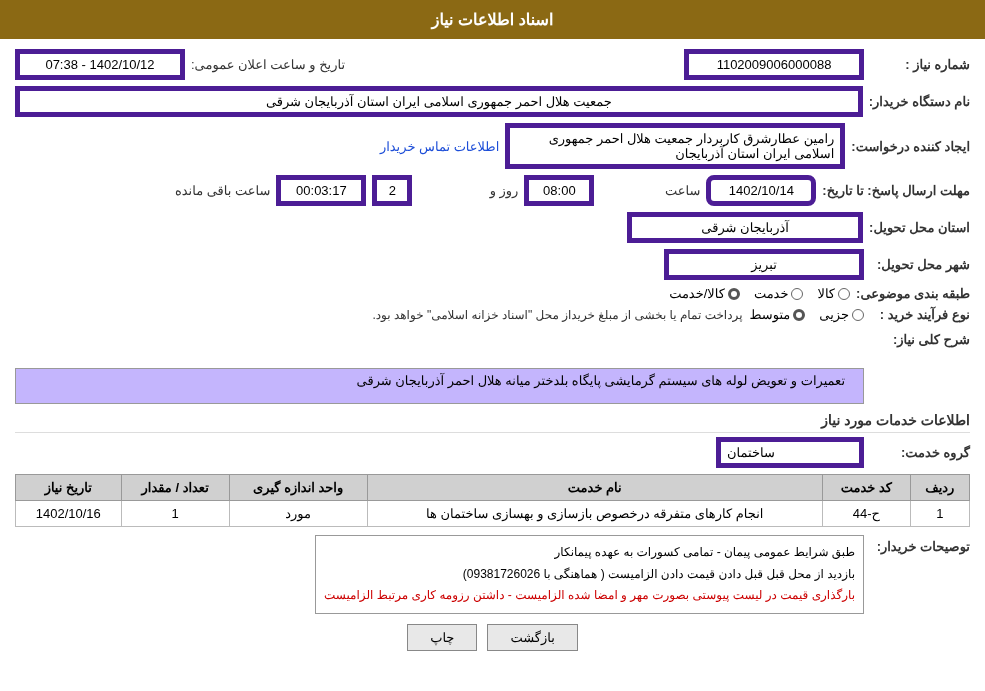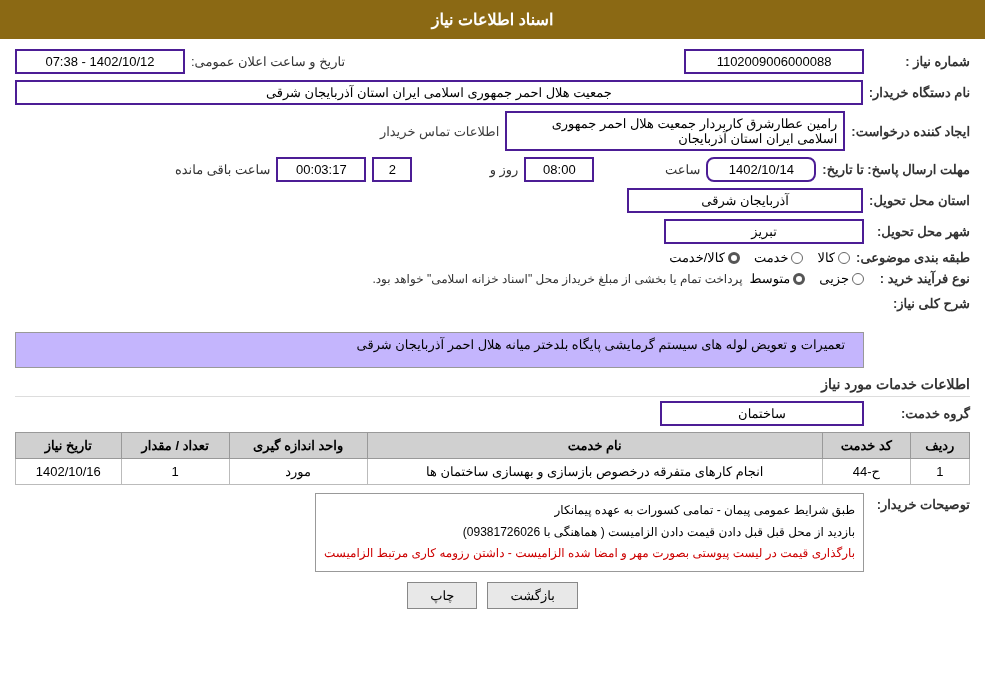--- a/index.html
+++ b/index.html
@@ -36,36 +36,36 @@
       color: #333;
       white-space: nowrap;
       min-width: 100px;
       text-align: right;
     }
     .label-bold {
       font-weight: bold;
       color: #333;
     }
     .field-box {
-      border: 2px solid #4c1d95;
+      border: 5px solid #4c1d95;
       padding: 3px 6px;
       background: #fff;
       min-height: 22px;
       display: flex;
       align-items: center;
       justify-content: center;
     }
     .field-full {
       flex: 1;
     }
     .field-fixed-md {
       width: 180px;
     }
     .blue-link {
-      color: #404040;
+      color: #1d4ed8;
       text-decoration: none;
     }
     .section-title {
       font-weight: bold;
       color: #333;
       font-size: 14px;
       margin: 8px 0 4px 0;
     }
     .radio-group {
       display: flex;
@@ -263,21 +263,21 @@
       <div class="text-area-box">
         <span>تعمیرات و تعویض لوله های سیستم گرمایشی پایگاه بلدختر میانه هلال احمر آذربایجان شرقی</span>
       </div>
     </div>
 
     <div class="section-title">اطلاعات خدمات مورد نیاز</div>
     <div class="small-divider"></div>
 
     <div class="row">
       <span class="label label-bold">گروه خدمت:</span>
-      <div class="field-box" style="width:204px;">
+      <div class="field-box" style="width:148px;justify-content:flex-end;">
         <span>ساختمان</span>
       </div>
     </div>
 
     <table class="services-table">
       <thead>
         <tr>
           <th>ردیف</th>
           <th>کد خدمت</th>
           <th>نام خدمت</th>

